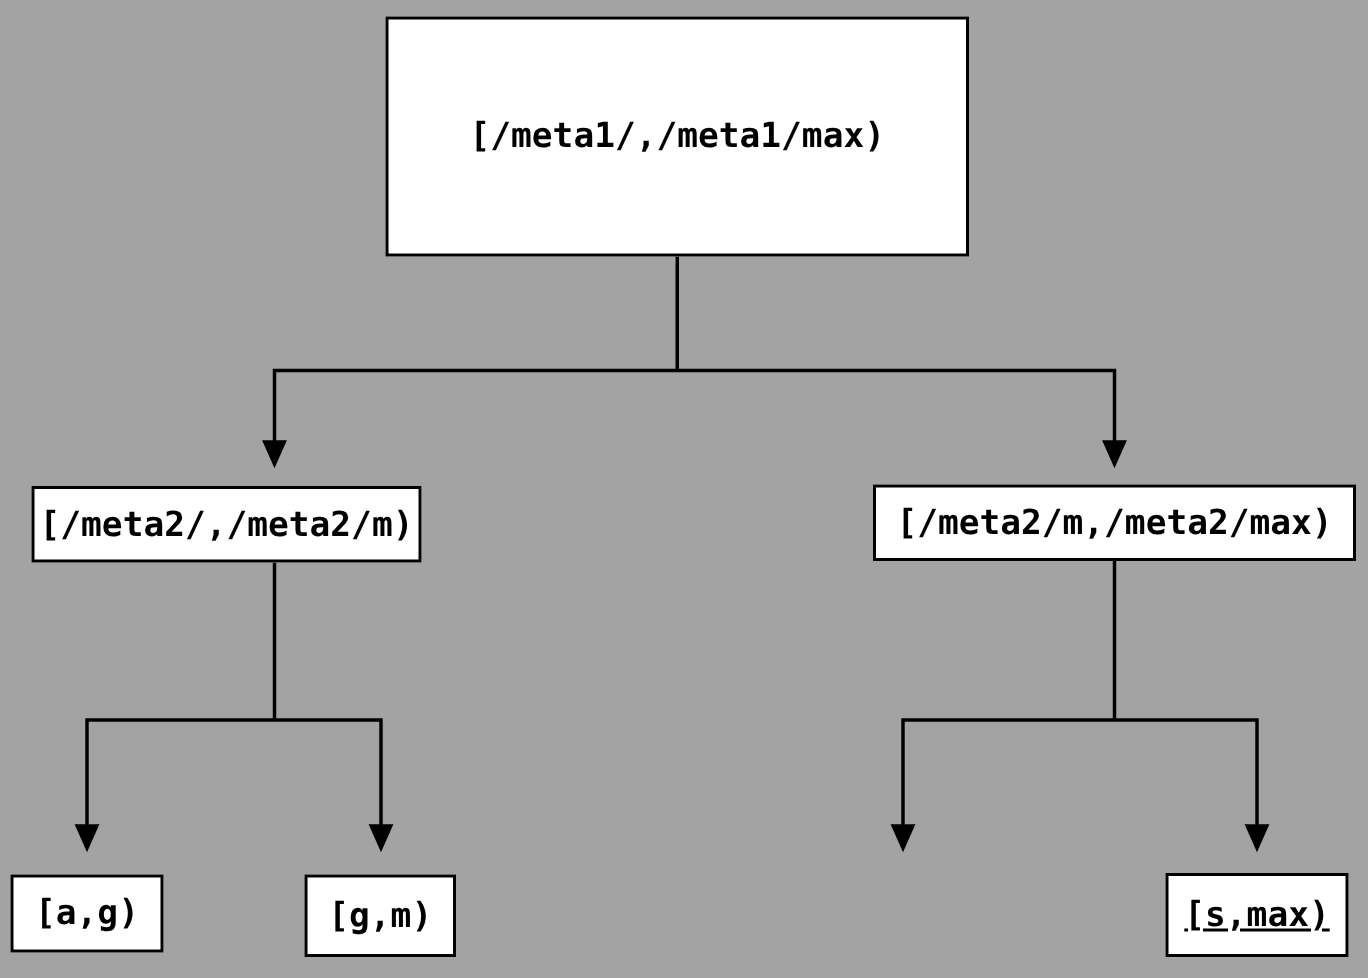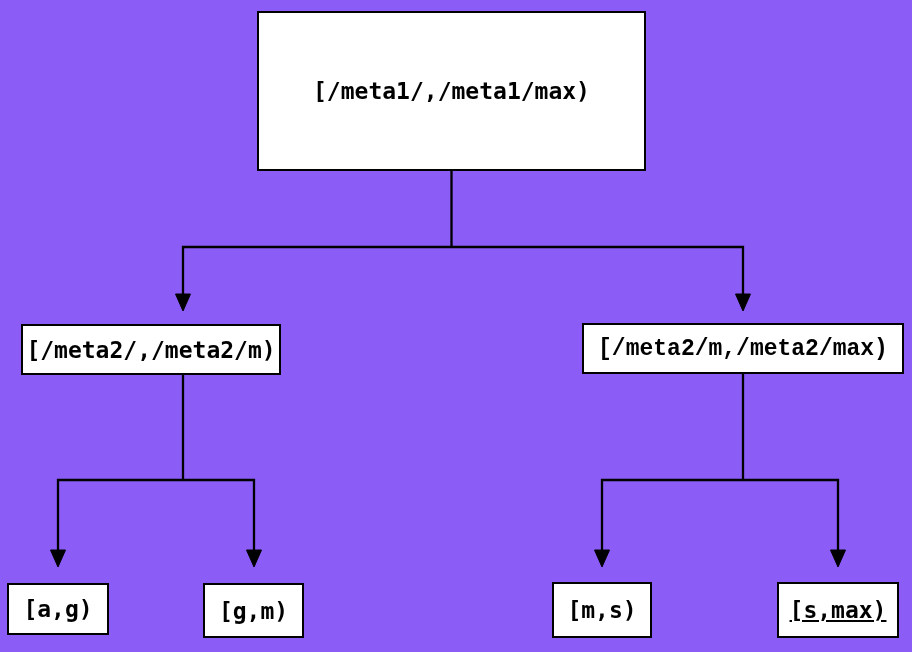--- a/index.html
+++ b/index.html
@@ -4,21 +4,21 @@
 <style>
   html, body {
     margin: 0;
     padding: 0;
     background: #ffffff;
   }
   .canvas {
     position: relative;
     width: 912px;
     height: 652px;
-    background: #8b5cf6;
+    background: #a3a3a3;
     overflow: hidden;
     font-family: "DejaVu Sans Mono", monospace;
   }
   .edges-layer {
     position: absolute;
     left: 0;
     top: 0;
     width: 912px;
     height: 652px;
   }
@@ -42,21 +42,21 @@
     display: flex;
     align-items: center;
     justify-content: center;
     font-weight: bold;
     font-size: 23px;
     color: #000000;
     white-space: nowrap;
   }
   .node-root  { left: 257px; top: 11px;  width: 389px; height: 160px; }
   .node-left  { left: 21px;  top: 324px; width: 260px; height: 51px;  }
-  .node-right { left: 582px; top: 323px; width: 322px; height: 51px; font-family: Liberation Mono, monospace;  }
+  .node-right { left: 582px; top: 323px; width: 322px; height: 51px;  }
   .node-ag    { left: 7px;   top: 583px; width: 102px; height: 52px; text-align: center;  }
   .node-gm    { left: 203px; top: 583px; width: 101px; height: 55px;  }
   .node-ms    { left: 552px; top: 582px; width: 100px; height: 56px;  }
   .node-smax  { left: 777px; top: 582px; width: 122px; height: 56px; text-decoration: underline;  }
 </style>
 </head>
 <body>
 
 <div class="canvas">
 
@@ -94,21 +94,18 @@
   </div>
 
   <div class="node node-ag">
     <span>[a,g)</span>
   </div>
 
   <div class="node node-gm">
     <span>[g,m)</span>
   </div>
 
-  <div class="node node-ms">
-    <span>[m,s)</span>
-  </div>
 
   <div class="node node-smax">
     <span>[s,max)</span>
   </div>
 
 </div>
 
 </body></html>

